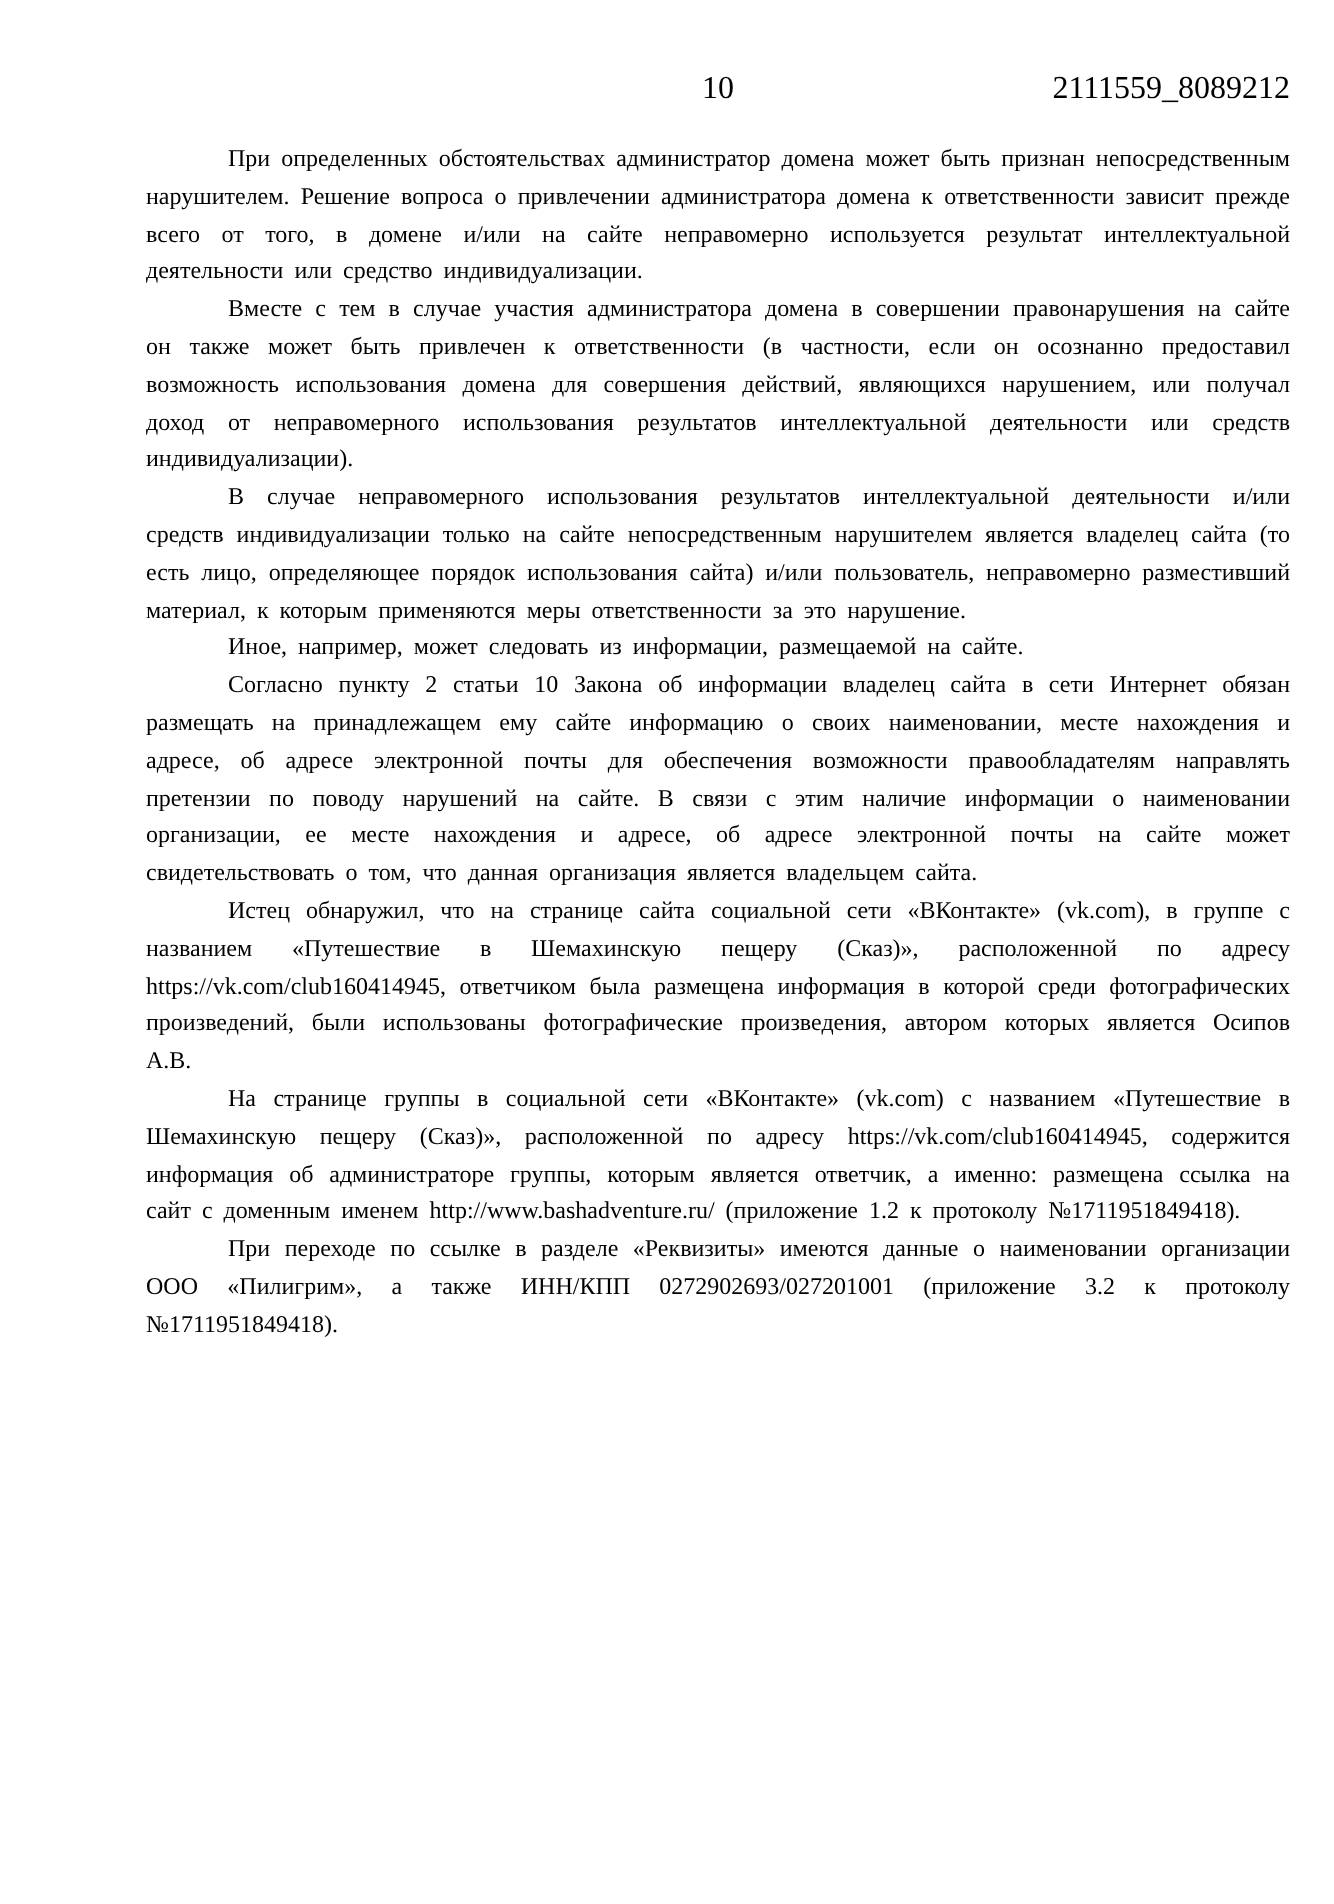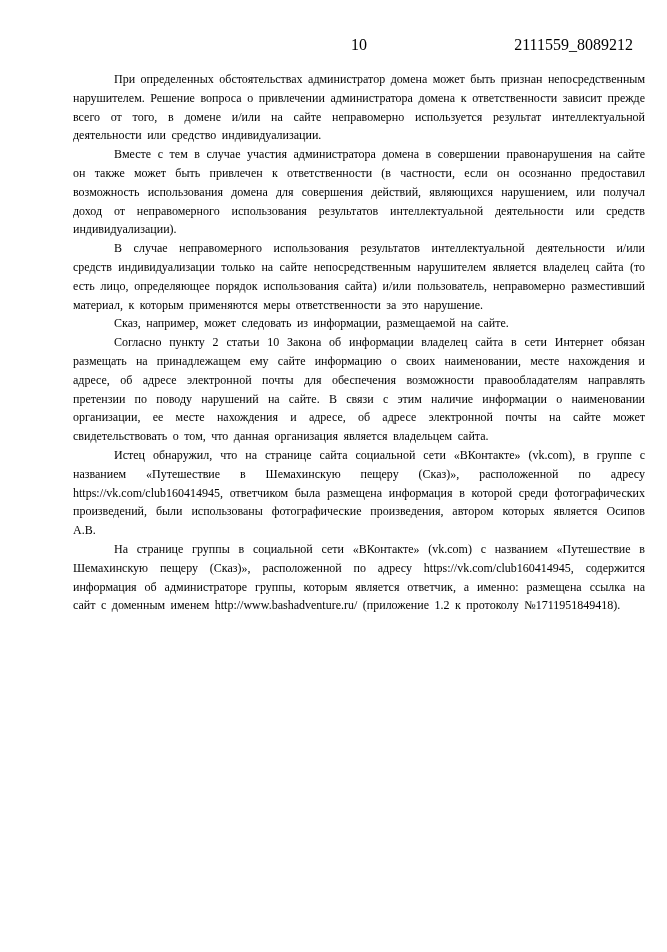--- a/index.html
+++ b/index.html
@@ -27,21 +27,21 @@
     line-height: 18.8px;
   }
   .page-number {
     position: absolute;
     left: 0;
     right: 0;
     text-align: center;
   }
   .document-id {
     position: absolute;
-    right: 12px;
+    right: 0;
     top: 0;
     text-align: center;
   }
   .body-text {
     position: absolute;
     top: 70px;
     left: 73px;
     width: 572px;
   }
   .body-text p {
@@ -64,19 +64,20 @@
 
   <div class="header-row">
     <span class="page-number">10</span>
     <span class="document-id">2111559_8089212</span>
   </div>
 
   <div class="body-text">
     <p>При определенных обстоятельствах администратор домена может быть признан непосредственным нарушителем. Решение вопроса о привлечении администратора домена к ответственности зависит прежде всего от того, в домене и/или на сайте неправомерно используется результат интеллектуальной деятельности или средство индивидуализации.</p>
     <p>Вместе с тем в случае участия администратора домена в совершении правонарушения на сайте он также может быть привлечен к ответственности (в частности, если он осознанно предоставил возможность использования домена для совершения действий, являющихся нарушением, или получал доход от неправомерного использования результатов интеллектуальной деятельности или средств индивидуализации).</p>
     <p>В случае неправомерного использования результатов интеллектуальной деятельности и/или средств индивидуализации только на сайте непосредственным нарушителем является владелец сайта (то есть лицо, определяющее порядок использования сайта) и/или пользователь, неправомерно разместивший материал, к которым применяются меры ответственности за это нарушение.</p>
-    <p>Сказ, например, может следовать из информации, размещаемой на сайте.</p>
+    <p>Иное, например, может следовать из информации, размещаемой на сайте.</p>
     <p>Согласно пункту 2 статьи 10 Закона об информации владелец сайта в сети Интернет обязан размещать на принадлежащем ему сайте информацию о своих наименовании, месте нахождения и адресе, об адресе электронной почты для обеспечения возможности правообладателям направлять претензии по поводу нарушений на сайте. В связи с этим наличие информации о наименовании организации, ее месте нахождения и адресе, об адресе электронной почты на сайте может свидетельствовать о том, что данная организация является владельцем сайта.</p>
     <p>Истец обнаружил, что на странице сайта социальной сети «ВКонтакте» (vk.com), в группе с названием «Путешествие в Шемахинскую пещеру (Сказ)», расположенной по адресу https://vk.com/club160414945, ответчиком была размещена информация в которой среди фотографических произведений, были использованы фотографические произведения, автором которых является Осипов А.В.</p>
     <p>На странице группы в социальной сети «ВКонтакте» (vk.com) с названием «Путешествие в Шемахинскую пещеру (Сказ)», расположенной по адресу https://vk.com/club160414945, содержится информация об администраторе группы, которым является ответчик, а именно: размещена ссылка на сайт с доменным именем http://www.bashadventure.ru/ (приложение 1.2 к протоколу №1711951849418).</p>
+    <p>При переходе по ссылке в разделе «Реквизиты» имеются данные о наименовании организации ООО «Пилигрим», а также ИНН/КПП 0272902693/027201001 (приложение 3.2 к протоколу №1711951849418).</p>
   </div>
 
 </div>
 
 </body></html>

